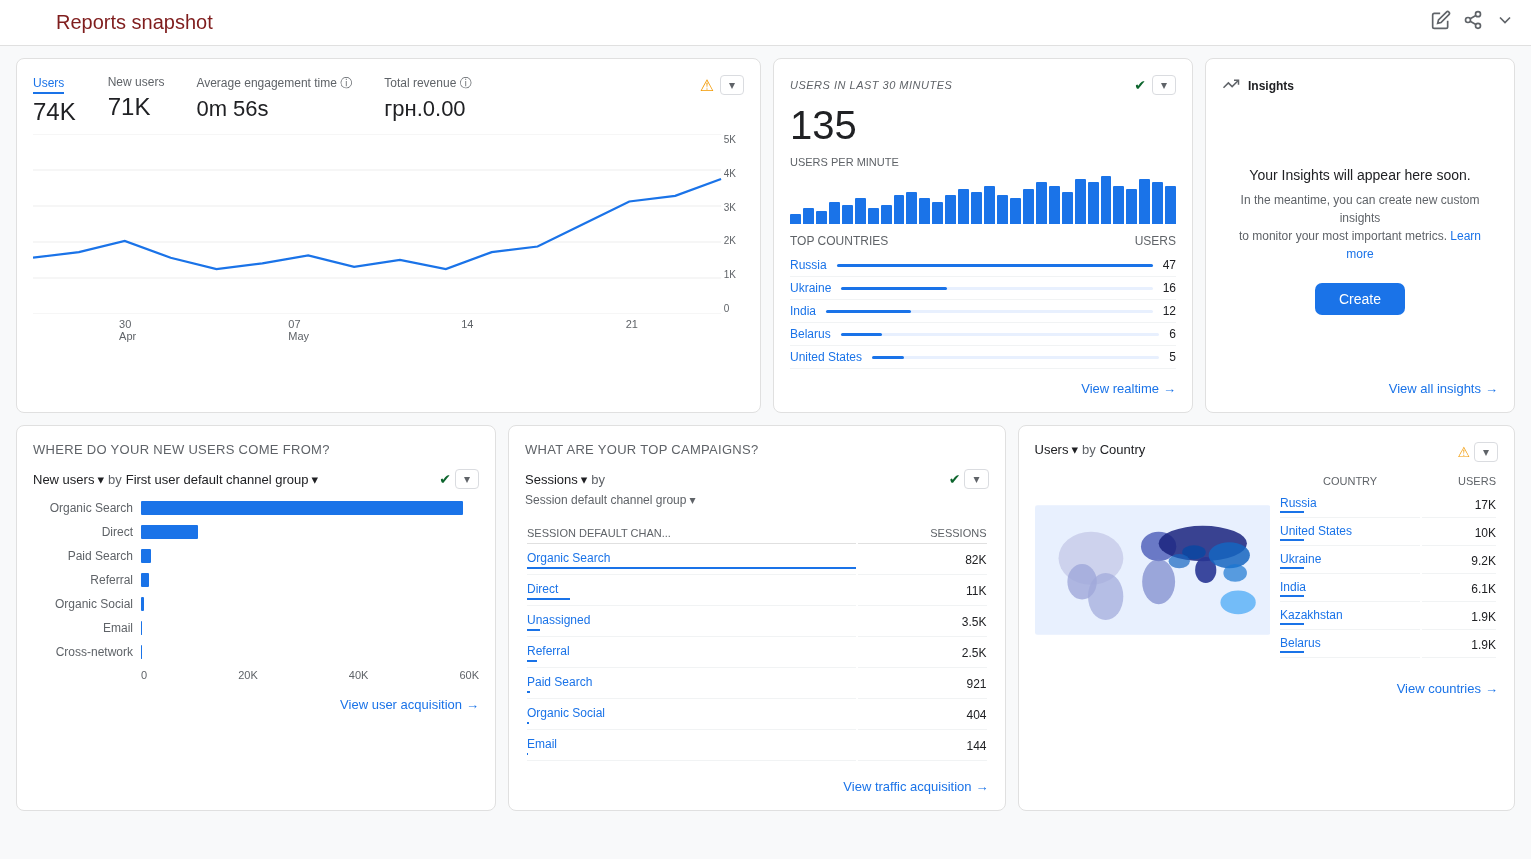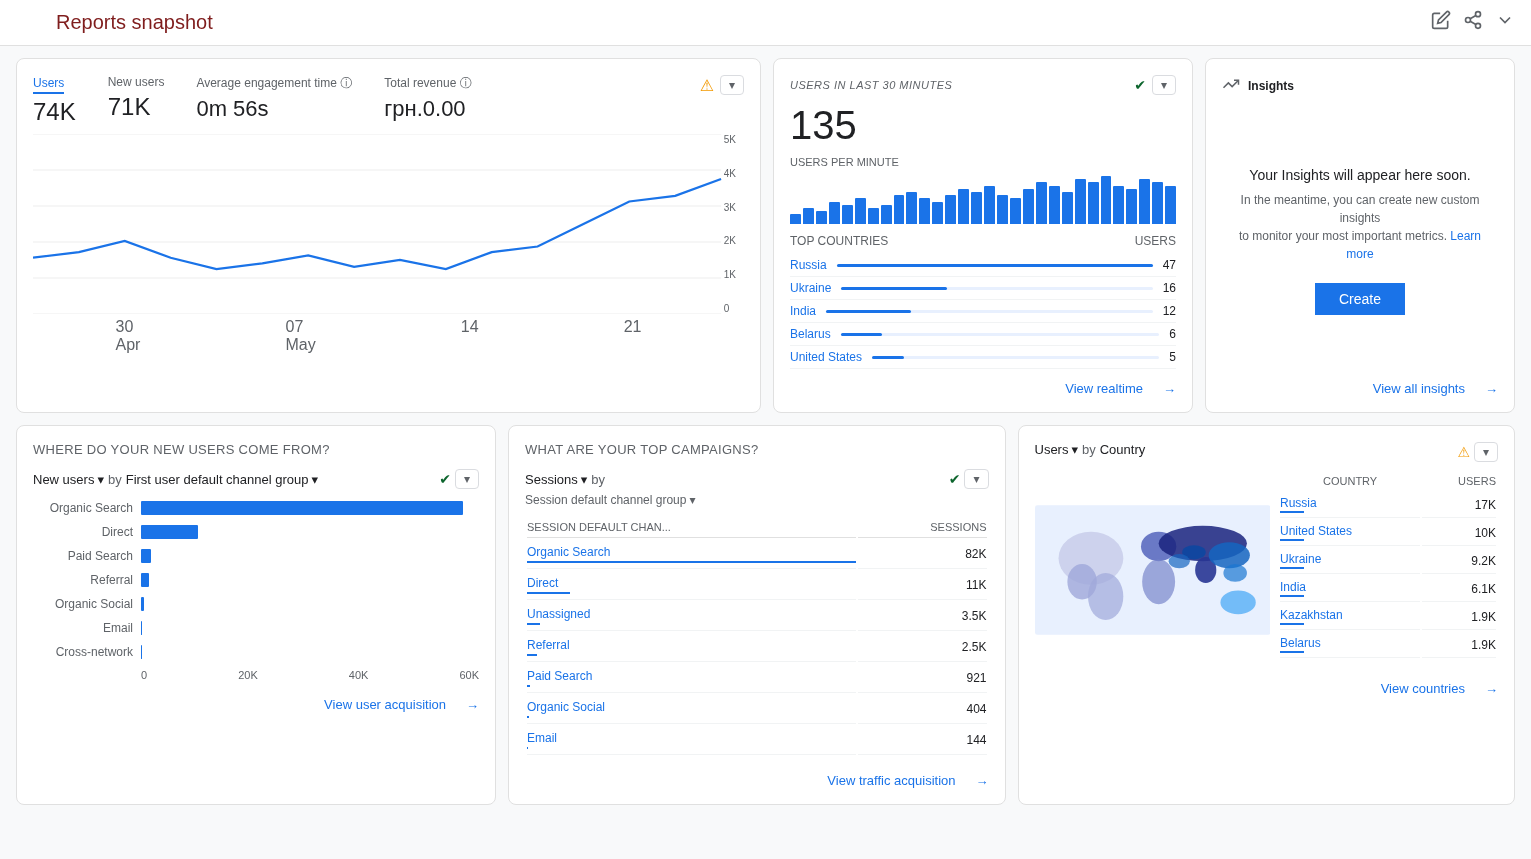--- a/index.html
+++ b/index.html
@@ -38,32 +38,32 @@
     .mini-bar { background: #1a73e8; border-radius: 1px 1px 0 0; flex: 1; min-width: 4px; }
     
     .countries-table { margin-top: 10px; }
     .countries-header { display: flex; justify-content: space-between; font-size: 12px; color: #5f6368; font-weight: 500; margin-bottom: 6px; margin-top: 8px; }
     .country-row { display: flex; justify-content: space-between; align-items: center; padding: 4px 0; border-bottom: 1px solid #f1f3f4; }
     .country-name { color: #1a73e8; font-size: 12px; cursor: pointer; }
     .country-bar-wrap { flex: 1; margin: 0 10px; height: 3px; background: #e8f0fe; border-radius: 2px; }
     .country-bar { height: 3px; background: #1a73e8; border-radius: 2px; }
     .country-value { font-size: 12px; color: #202124; }
     
-    .view-link { color: #1a73e8; font-size: 13px; text-align: right; cursor: pointer; display: flex; align-items: center; justify-content: flex-end; gap: 20px; margin-top: 12px; }
+    .view-link { color: #1a73e8; font-size: 13px; text-align: right; cursor: pointer; display: flex; align-items: center; justify-content: flex-end; gap: 4px; margin-top: 12px; }
     
     
     .insights-card { display: flex; flex-direction: column; }
     .insights-header { display: flex; align-items: center; gap: 8px; margin-bottom: 16px; }
     .insights-icon { color: #5f6368; font-size: 16px; }
     .insights-title { font-size: 12px; font-weight: 700; }
     .insights-body { text-align: center; flex: 1; display: flex; flex-direction: column; align-items: center; justify-content: center; padding: 16px 8px; }
     .insights-body-title { font-size: 14px; font-weight: 500; margin-bottom: 8px; }
     .insights-body-text { font-size: 12px; color: #5f6368; line-height: 1.5; margin-bottom: 4px; }
     .insights-body-link { color: #1a73e8; font-size: 12px; cursor: pointer; }
-    .create-btn { background: #1a73e8; color: #fff; border: none; border-radius: 0; padding: 8px 24px; font-size: 14px; cursor: pointer; margin-top: 16px; }
+    .create-btn { background: #1a73e8; color: #fff; border: none; border-radius: 7px; padding: 8px 24px; font-size: 14px; cursor: pointer; margin-top: 16px; }
     
     
     .bottom-row { display: grid; grid-template-columns: 480px 1fr 1fr; gap: 12px; }
     
     .section-title { font-size: 13px; font-weight: 500; color: #5f6368; margin-bottom: 12px; text-transform: uppercase; letter-spacing: 0.3px; }
     .horizontal-bars { margin-top: 12px; }
     .hbar-row { display: flex; align-items: center; margin-bottom: 10px; gap: 8px; }
     .hbar-label { width: 100px; font-size: 12px; color: #5f6368; text-align: right; flex-shrink: 0; }
     .hbar-track { flex: 1; height: 14px; background: transparent; }
     .hbar-fill { height: 14px; background: #1a73e8; border-radius: 1px; }
@@ -170,21 +170,21 @@
         </svg>
         <div style="position:absolute;right:8px;top:0;height:100%;display:flex;flex-direction:column;justify-content:space-between;font-size:10px;color:#5f6368;">
           <span>5K</span>
           <span>4K</span>
           <span>3K</span>
           <span>2K</span>
           <span>1K</span>
           <span>0</span>
         </div>
       </div>
-      <div style="display:flex;justify-content:space-around;margin-top:4px;font-size:16px;color:#5f6368;margin-left:10px;margin-right:30px;">
+      <div style="display:flex;justify-content:space-around;margin-top:4px;font-size:11px;color:#5f6368;margin-left:10px;margin-right:30px;">
         <span>30<br>Apr</span>
         <span>07<br>May</span>
         <span>14</span>
         <span>21</span>
       </div>
     </div>
 
     <div class="card realtime-card">
       <div class="card-header">
         <span class="card-header-label">USERS IN LAST 30 MINUTES</span>
@@ -385,21 +385,21 @@
             <span>Sessions</span>
             <span>▾</span>
           </button>
           <span style="color:#5f6368;font-size:13px;">by</span>
         </div>
         <div style="display:flex;align-items:center;gap:4px;">
           <span class="check-badge">✔</span>
           <button class="dropdown-btn">▾</button>
         </div>
       </div>
-      <div style="font-size:13px;color:#5f6368;margin-bottom:8px;">
+      <div style="font-size:13px;color:#5f6368;margin-bottom:14px;">
         <button class="filter-btn" style="font-size:12px;color:#5f6368;">
           <span>Session default channel group</span>
           <span>▾</span>
         </button>
       </div>
       <table class="sessions-table">
         <thead>
           <tr>
             <th>SESSION DEFAULT CHAN...</th>
             <th>SESSIONS</th>

